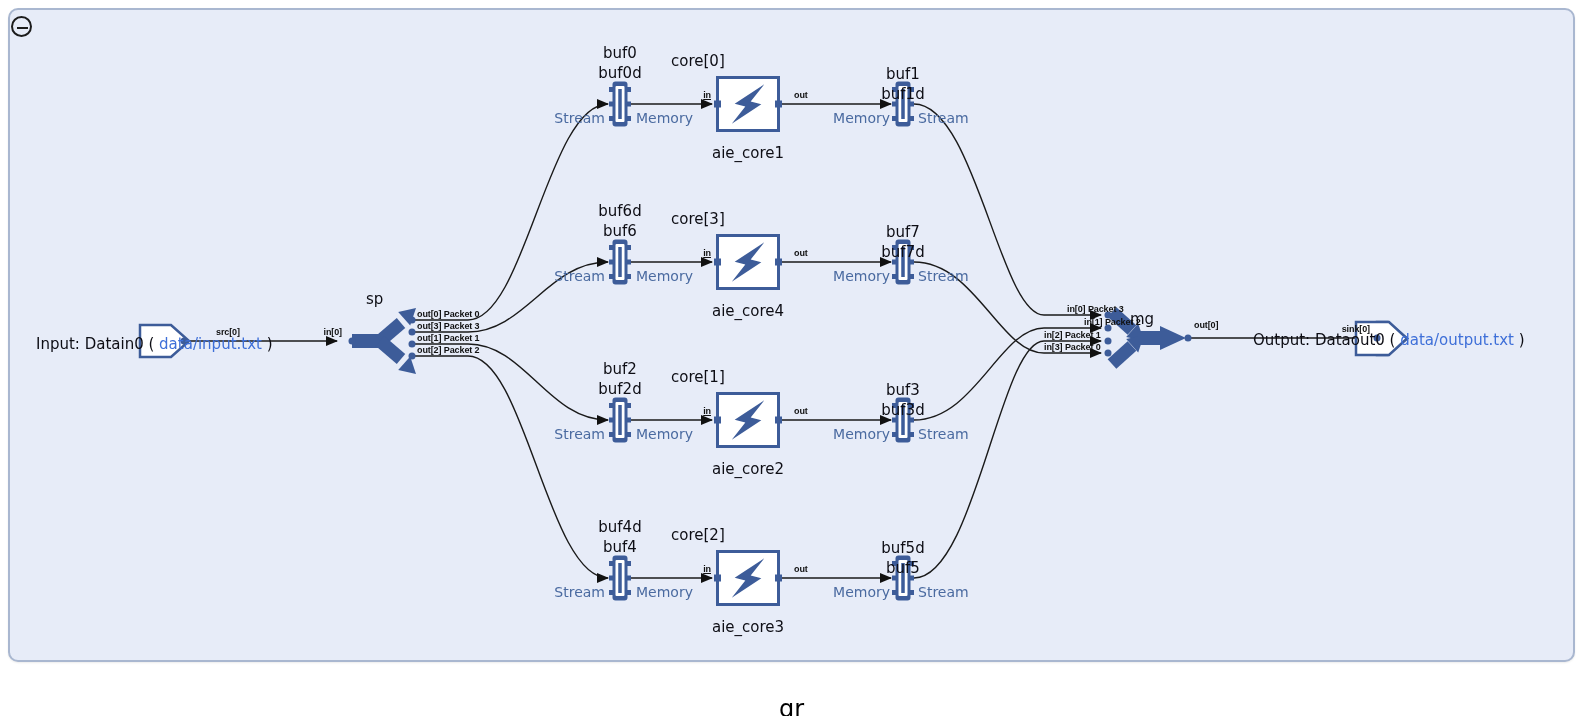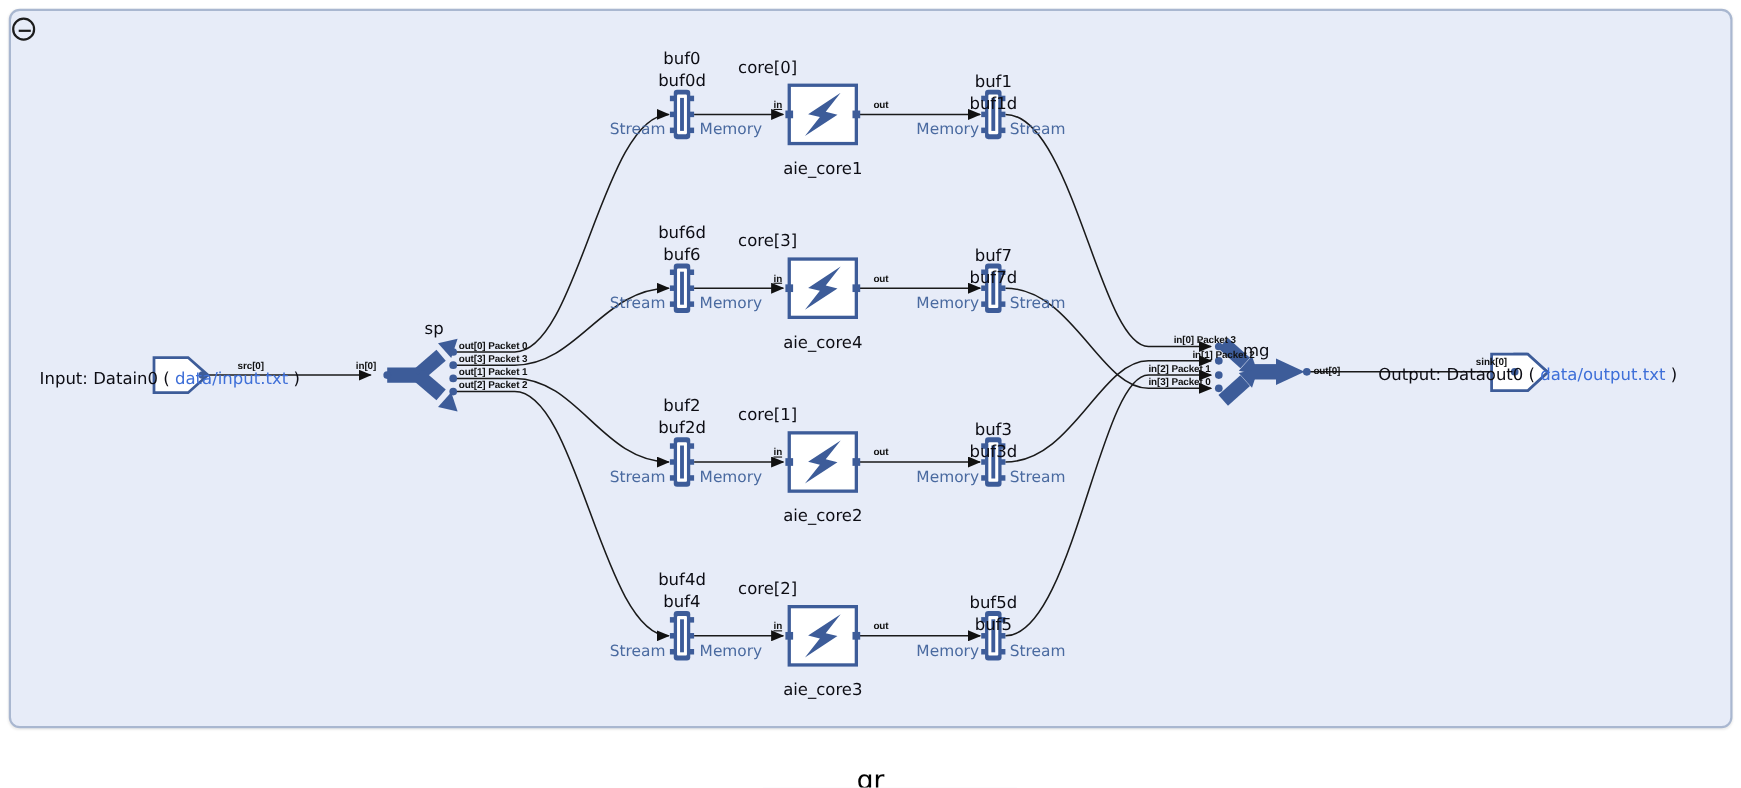--- a/index.html
+++ b/index.html
@@ -146,33 +146,33 @@
     <circle cx="1188" cy="338" r="3.5"></circle>
       <circle cx="1377" cy="338" r="3.5"></circle>
   </g>
 </svg>
 
 <div class="abs lbl pre" style="left:36px;top:304px;"><span>Input: Datain0 ( </span><span class="lnk">data/input.txt</span><span> )</span></div>
 
 <div class="abs prt" style="left:191px;top:327px;padding-left:25px;">src[0]</div>
 <div class="abs prt" style="left:300px;top:327px;width:42px;text-align:right;">in[0]</div>
 
-<div class="abs lbl" style="left:366px;top:290px;margin-left:20px;">sp</div>
+<div class="abs lbl" style="left:366px;top:290px;">sp</div>
 <div class="abs prt" style="left:417px;top:309px;">out[0] Packet 0</div>
 <div class="abs prt" style="left:417px;top:321px;">out[3] Packet 3</div>
 <div class="abs prt" style="left:417px;top:333px;">out[1] Packet 1</div>
 <div class="abs prt" style="left:417px;top:345px;">out[2] Packet 2</div>
 
 <div class="abs lbl" style="left:1130px;top:283px;margin-top:27px;">mg</div>
 <div class="abs prt" style="left:1044px;top:304px;margin-left:23px;">in[0] Packet 3</div>
 <div class="abs prt" style="left:1044px;top:317px;margin-left:40px;">in[1] Packet 2</div>
 <div class="abs prt" style="left:1044px;top:330px;">in[2] Packet 1</div>
 <div class="abs prt" style="left:1044px;top:342px;">in[3] Packet 0</div>
 
-<div class="abs prt" style="left:1194px;top:332px;">out[0]</div>
+<div class="abs prt" style="left:1194px;top:320px;">out[0]</div>
 <div class="abs prt" style="left:1308px;top:324px;width:62px;text-align:right;">sink[0]</div>
 
 <div class="abs lbl pre" style="left:1253px;top:300px;"><span>Output: Dataout0 ( </span><span class="lnk">data/output.txt</span><span> )</span></div>
 
 <div class="row" style="--y:104px">
   <div class="abs lbl bufl">
       <div>buf0</div>
       <div>buf0d</div>
     </div>
   <div class="abs blu stream-l">Stream</div>

